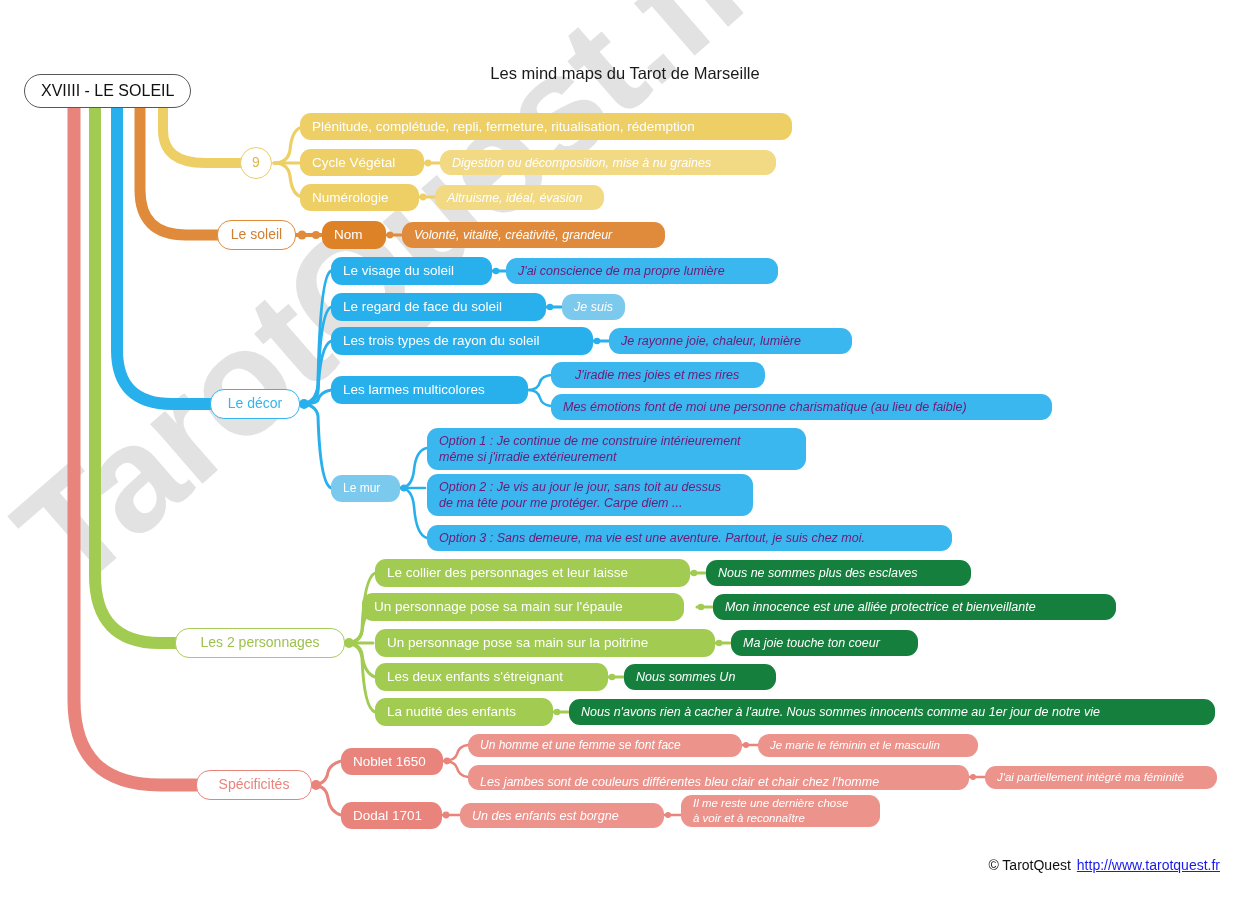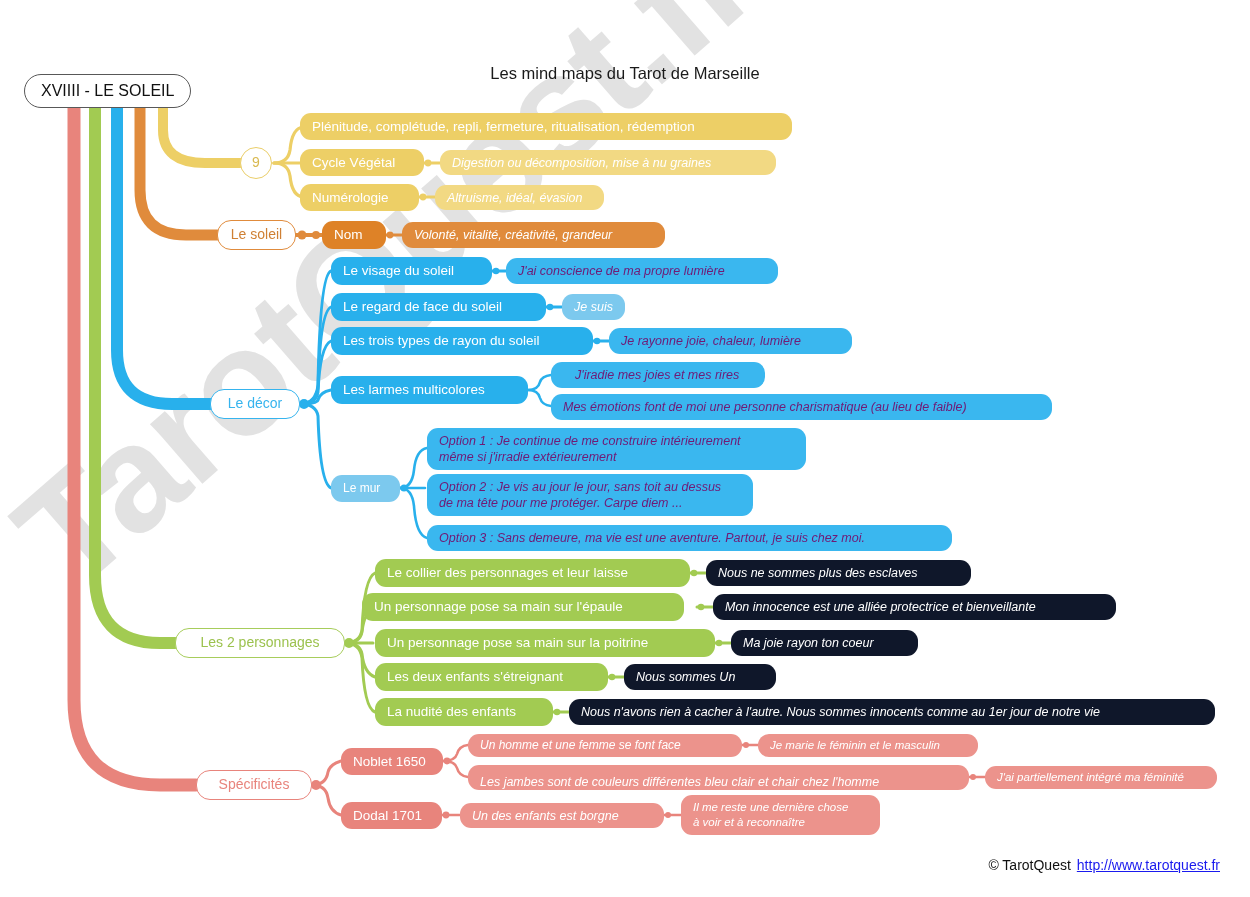--- a/index.html
+++ b/index.html
@@ -104,21 +104,21 @@
 
   
   .n-yellow2 { background: #edcf66; color: #ffffff; }
   .n-yellow3 { background: #f2d983; color: #ffffff; }
   .n-orange2 { background: #de8227; color: #ffffff; }
   .n-orange3 { background: #e08b3c; color: #ffffff; }
   .n-blue2   { background: #28b0ec; color: #ffffff; }
   .n-blue3   { background: #3ab7ef; color: #701a75; }
   .n-blue3b  { background: #7cc9ee; color: #ffffff; }
   .n-green2  { background: #a2cb52; color: #ffffff; }
-  .n-green3  { background: #0f172a; color: #ffffff; }
+  .n-green3  { background: #15803d; color: #ffffff; }
   .n-red2    { background: #e8847c; color: #ffffff; }
   .n-red3    { background: #ec938c; color: #ffffff; }
 
   
   .n-hollow {
     background: #ffffff;
     border-width: 1.5px;
     border-style: solid;
     border-radius: 14px;
     justify-content: center;
@@ -334,21 +334,21 @@
   <span>Un personnage pose sa main sur l'épaule</span>
 </div>
 <div class="node n-green3 italic" style="left:713px; top:594px; width:403px; height:26px; padding:0 12px; font-size:12.5px;">
   <span>Mon innocence est une alliée protectrice et bienveillante</span>
 </div>
 
 <div class="node n-green2" style="left:375px; top:629px; width:340px; height:28px; padding:0 12px; font-size:13.5px;">
   <span>Un personnage pose sa main sur la poitrine</span>
 </div>
 <div class="node n-green3 italic" style="left:731px; top:630px; width:187px; height:26px; padding:0 12px; font-size:12.5px;">
-  <span>Ma joie rayon ton coeur</span>
+  <span>Ma joie touche ton coeur</span>
 </div>
 
 <div class="node n-green2" style="left:375px; top:663px; width:233px; height:28px; padding:0 12px; font-size:13.5px;">
   <span>Les deux enfants s'étreignant</span>
 </div>
 <div class="node n-green3 italic" style="left:624px; top:664px; width:152px; height:26px; padding:0 12px; font-size:12.5px;">
   <span>Nous sommes Un</span>
 </div>
 
 <div class="node n-green2" style="left:375px; top:698px; width:178px; height:28px; padding:0 12px; font-size:13.5px;">
@@ -377,20 +377,20 @@
 <div class="node n-red3 italic" style="left:985px; top:766px; width:232px; height:23px; padding:0 12px; font-size:11.5px;font-style:italic;">
   <span>J'ai partiellement intégré ma féminité</span>
 </div>
 
 <div class="node n-red2" style="left:341px; top:802px; width:101px; height:27px; padding:0 12px; font-size:13.5px;">
   <span>Dodal 1701</span>
 </div>
 <div class="node n-red3 italic" style="left:460px; top:803px; width:204px; height:25px; padding:0 12px; font-size:12.5px;">
   <span>Un des enfants est borgne</span>
 </div>
-<div class="node n-red3 italic multiline" style="left:681px; top:795px; width:199px; height:40px; padding:0 12px; font-size:11.5px;">
+<div class="node n-red3 italic multiline" style="left:681px; top:795px; width:199px; height:32px; padding:0 12px; font-size:11.5px;">
   <span>Il me reste une dernière chose
 à voir et à reconnaître</span>
 </div>
 
 <div id="footer">
   <span>© TarotQuest</span><a class="link" href="#">http://www.tarotquest.fr</a>
 </div>
 
 </body></html>

